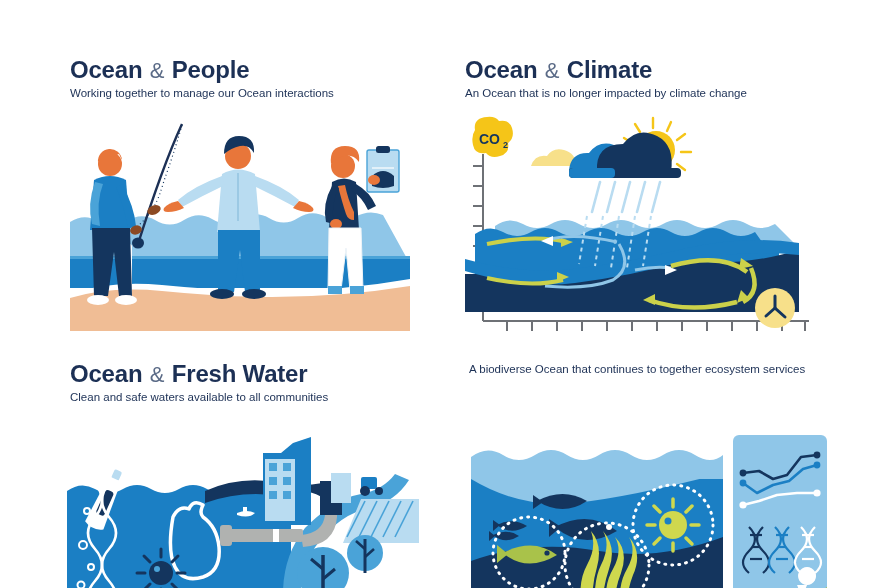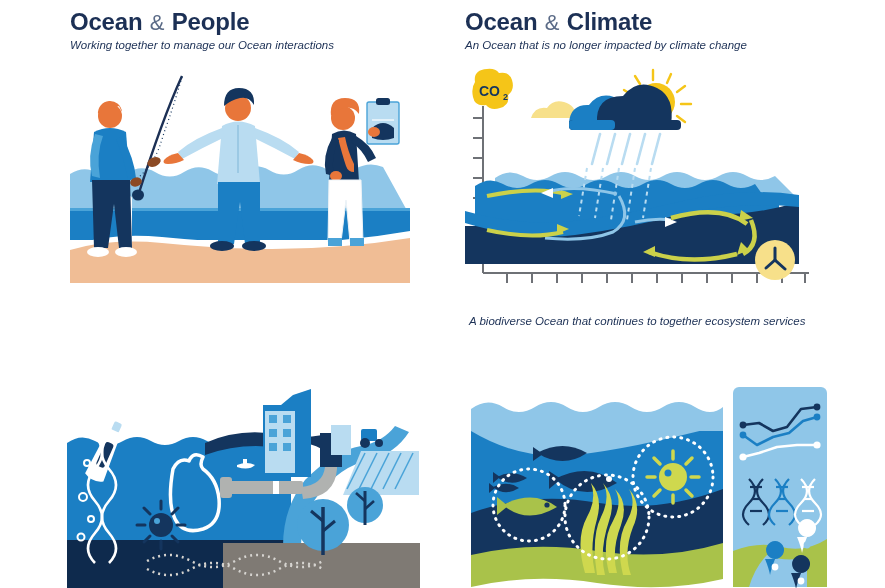--- a/index.html
+++ b/index.html
@@ -8,21 +8,21 @@
     width: 885px; height: 588px;
     background: #ffffff;
     font-family: "Liberation Sans", sans-serif;
     overflow: hidden;
   }
   #page {
     position: relative;
     width: 885px; height: 588px;
     background: #ffffff;
   }
-  .panel { position: absolute; }
+  .panel { position: absolute; margin-top: 48px; }
   #panel-people      { left: 0;   top: 0;   width: 443px; height: 295px; }
   #panel-climate     { left: 439px; top: 0; width: 442px; height: 295px; }
   #panel-freshwater  { left: 0;   top: 295px; width: 443px; height: 293px; }
   #panel-biodiversity{ left: 443px; top: 295px; width: 442px; height: 293px; }
 
   .panel-head { position: absolute; left: 70px; top: 8px; }
   #panel-climate .panel-head,
   #panel-biodiversity .panel-head { left: 26px; }
   #panel-freshwater .panel-head { left: 70px; top: 17px; }
   #panel-biodiversity .panel-head { top: 17px; }
@@ -39,21 +39,20 @@
     font-weight: normal;
     color: #5b6b87;
     font-size: 22px;
     padding: 0 1px;
   }
   .panel-sub {
     font-size: 11.5px;
     color: #1c3055;
     margin-top: 3px;
     white-space: nowrap;
-    font-style: italic;
   }
   .art { position: absolute; }
   svg { display: block; overflow: visible; }
 </style>
 </head>
 <body>
 
 <div id="page">
 
   <div class="panel" id="panel-people">
@@ -256,20 +255,28 @@
         <g>
           <circle cx="318" cy="192" r="20" fill="#f7e08a"></circle>
           <path d="M318,180 l0,12 l10,9" stroke="#14355e" stroke-width="3" fill="none" stroke-linecap="round"></path>
           <path d="M318,192 l-9,8" stroke="#14355e" stroke-width="3" fill="none" stroke-linecap="round"></path>
         </g>
       </svg>
     </div>
   </div>
 
   <div class="panel" id="panel-freshwater">
+    <div class="panel-head">
+      <div class="panel-title">
+        <span>Ocean</span>
+        <span class="amp">&amp;</span>
+        <span>Fresh Water</span>
+      </div>
+      <div class="panel-sub">Clean and safe waters available to all communities</div>
+    </div>
 
     <div class="art" style="left:65px; top:90px;">
       <svg width="355" height="203" viewBox="0 0 355 203">
 
         <g>
           <path d="M2,58 q14,-10 28,-2 q14,8 28,0 q14,-8 28,0 q14,8 28,0 q14,-8 28,0 q14,8 28,0 q14,-8 28,0 q14,8 28,0 L226,203 L2,203 Z" fill="#1b7fc4"></path>
           <path d="M140,70 q40,-14 80,-6 q30,6 60,-6 l0,-14 q-34,12 -64,6 q-40,-8 -76,8 z" fill="#14355e"></path>
           <path d="M2,155 L226,155 L226,203 L2,203 Z" fill="#0e2a4d"></path>
         </g>
 

